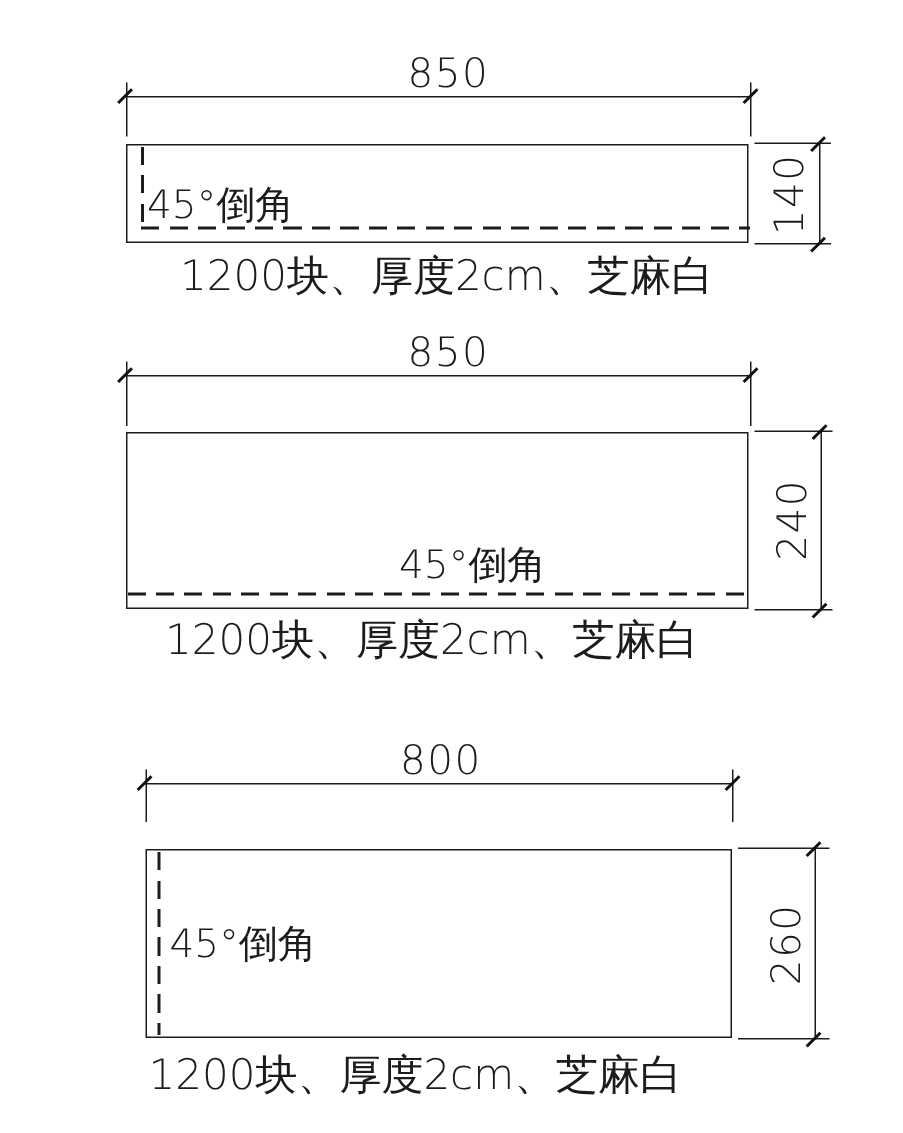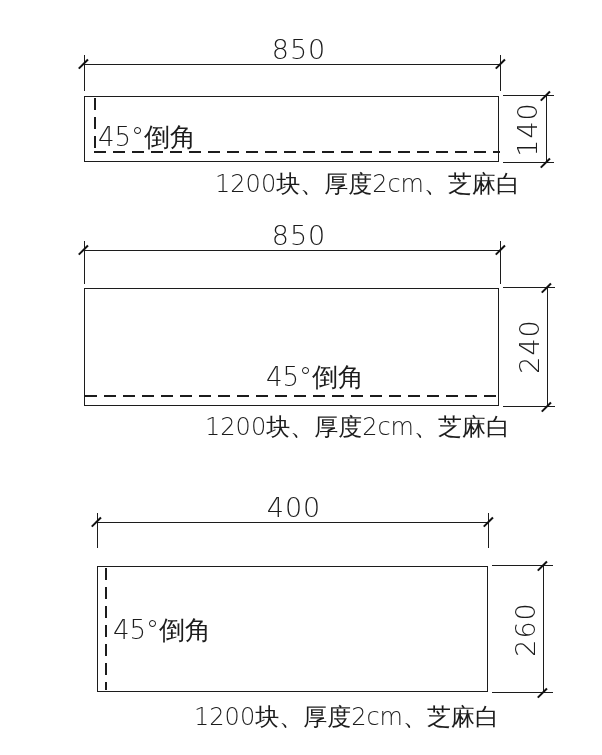--- a/index.html
+++ b/index.html
@@ -60,24 +60,24 @@
   .chamfer {
     position: absolute;
     font-size: 26px;
     line-height: 26px;
     font-weight: 300;
     white-space: nowrap;
   }
   .caption {
     position: absolute;
     width: 400px;
-    font-size: 24px;
+    font-size: 28px;
     line-height: 30px;
     font-weight: 300;
-    text-align: right;
+    text-align: left;
     white-space: nowrap;
   }
 </style>
 </head>
 <body>
 
 <div class="stage">
 
   <div>
 
@@ -128,21 +128,21 @@
     <div class="caption" style="left:110px; top:412px;">1200块、厚度2cm、芝麻白</div>
   </div>
 
   <div>
 
     <div class="ln" style="left:97px; top:522px; width:392px; height:1px;"></div>
     <div class="ln" style="left:97px; top:513px; width:1px; height:35px;"></div>
     <div class="ln" style="left:488px; top:513px; width:1px; height:35px;"></div>
     <div class="tick" style="left:90px; top:521px;"></div>
     <div class="tick" style="left:482px; top:521px;"></div>
-    <div class="dim" style="left:244px; top:494px;">400</div>
+    <div class="dim" style="left:244px; top:494px;">800</div>
 
     <div class="rect" style="left:97px; top:566px; width:389px; height:124px;"></div>
 
     <div class="dash-v" style="left:105px; top:568px; height:122px;"></div>
     <div class="chamfer" style="left:113px; top:617px;">45°倒角</div>
 
     <div class="ln" style="left:543px; top:566px; width:1px; height:127px;"></div>
     <div class="ln" style="left:492px; top:565px; width:61px; height:1px;"></div>
     <div class="ln" style="left:492px; top:692px; width:61px; height:1px;"></div>
     <div class="tick" style="left:536px; top:565px;"></div>

